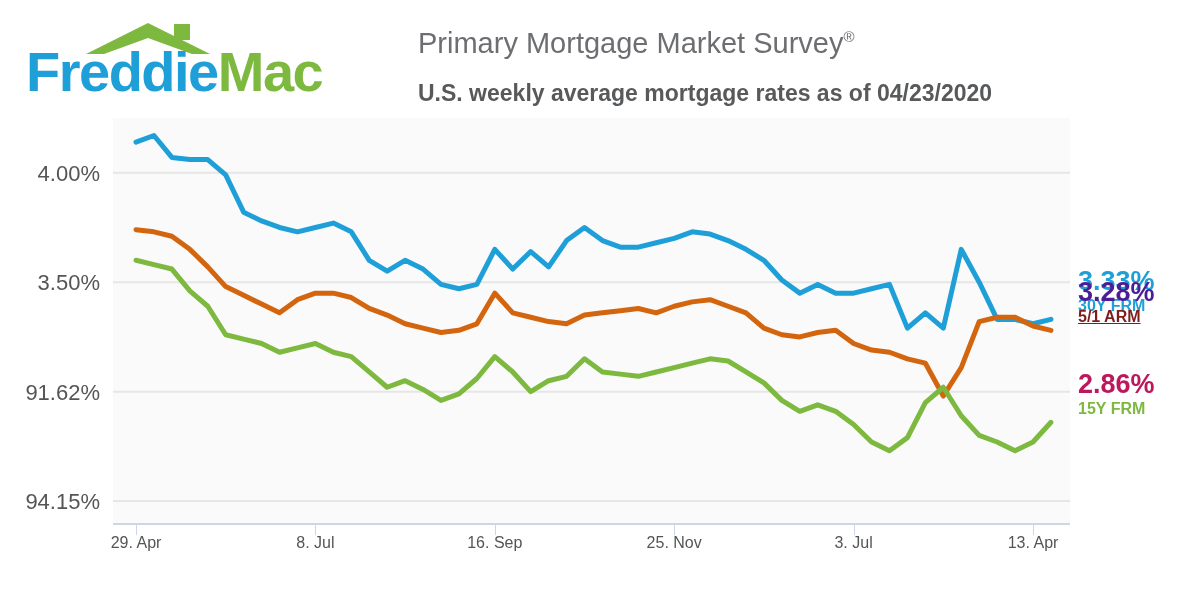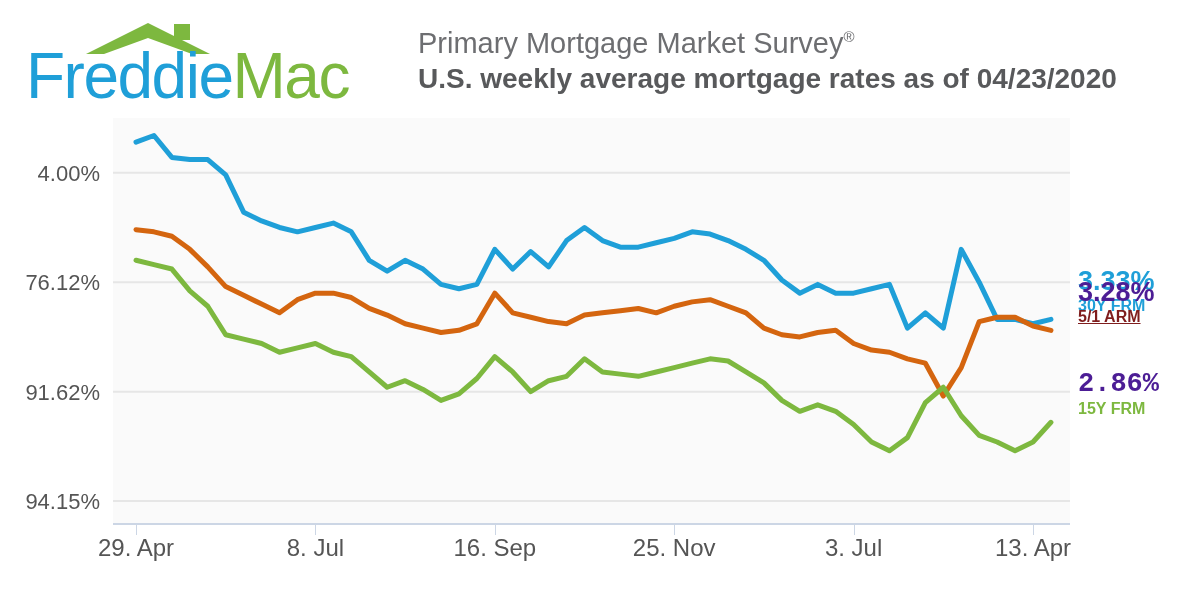--- a/index.html
+++ b/index.html
@@ -26,22 +26,22 @@
     position: absolute;
     left: 26px;
     top: 18px;
     width: 360px;
     height: 85px;
   }
   .logo-text {
     position: absolute;
     left: 0;
     top: 26px;
-    font-size: 64px;
-    font-weight: normal;
+    font-size: 56px;
+    font-weight: bold;
     letter-spacing: -1.5px;
     line-height: 1;
     white-space: nowrap;
   }
   .logo-freddie { color: #1f9fd8; }
   .logo-mac { color: #7db83f; }
 
   
   .title-block {
     position: absolute;
@@ -55,22 +55,22 @@
     color: #6d6e71;
     line-height: 1.15;
     white-space: nowrap;
   }
   .title-main .reg {
     font-size: 15px;
     vertical-align: super;
     line-height: 1;
   }
   .title-sub {
-    margin-top: 2px;
-    font-size: 28px;
+    margin-top: 20px;
+    font-size: 23px;
     font-weight: bold;
     color: #58595b;
     line-height: 1.2;
     white-space: nowrap;
   }
 
   
   .plot-area {
     position: absolute;
     left: 113px;
@@ -118,21 +118,21 @@
   .x-axis-labels {
     position: absolute;
     left: 0;
     top: 0;
     width: 1200px;
     height: 600px;
   }
   .xlabel {
     position: absolute;
     top: 534px;
-    font-size: 24px;
+    font-size: 16px;
     color: #555555;
     white-space: nowrap;
     transform: translateX(-50%);
   }
   .xtick {
     position: absolute;
     top: 525px;
     width: 1px;
     height: 10px;
     background: #ccd6e5;
@@ -192,21 +192,21 @@
           <polyline points="23.00,111.65 40.94,113.84 58.88,118.22 76.82,131.35 94.76,148.86 112.70,168.57 130.64,177.32 148.58,186.08 166.52,194.84 184.46,181.70 202.40,175.14 220.34,175.14 238.28,179.51 256.22,190.46 274.16,197.03 292.10,205.78 310.04,210.16 327.98,214.54 345.92,212.35 363.86,205.78 381.80,175.14 399.74,194.84 417.68,199.22 435.62,203.59 453.56,205.78 471.50,197.03 489.44,194.84 507.38,192.65 525.32,190.46 543.26,194.84 561.20,188.27 579.14,183.89 597.08,181.70 615.02,188.27 632.96,194.84 650.90,210.16 668.84,216.73 686.78,218.92 704.72,214.54 722.66,212.35 740.60,225.49 758.54,232.05 776.48,234.24 794.42,240.81 812.36,245.19 830.30,278.03 848.24,249.57 866.18,203.59 884.12,199.22 902.06,199.22 920.00,207.97 937.94,212.35" fill="none" stroke="#d4650f" stroke-width="5" stroke-linejoin="round" stroke-linecap="round"></polyline>
           <polyline points="23.00,142.30 40.94,146.68 58.88,151.05 76.82,172.95 94.76,188.27 112.70,216.73 130.64,221.11 148.58,225.49 166.52,234.24 184.46,229.86 202.40,225.49 220.34,234.24 238.28,238.62 256.22,253.95 274.16,269.27 292.10,262.70 310.04,271.46 327.98,282.41 345.92,275.84 363.86,260.51 381.80,238.62 399.74,253.95 417.68,273.65 435.62,262.70 453.56,258.32 471.50,240.81 489.44,253.95 507.38,256.14 525.32,258.32 543.26,253.95 561.20,249.57 579.14,245.19 597.08,240.81 615.02,243.00 632.96,253.95 650.90,264.89 668.84,282.41 686.78,293.35 704.72,286.78 722.66,293.35 740.60,306.49 758.54,324.00 776.48,332.76 794.42,319.62 812.36,284.59 830.30,269.27 848.24,297.73 866.18,317.43 884.12,324.00 902.06,332.76 920.00,324.00 937.94,304.30" fill="none" stroke="#7db83f" stroke-width="5" stroke-linejoin="round" stroke-linecap="round"></polyline>
         </g>
     </svg>
   </div>
   <div class="axis-line"></div>
 
   <div class="y-axis-labels" id="y-axis-labels">
       <div class="ylabel" style="top: 489.108px;">94.15%</div>
       <div class="ylabel" style="top: 379.649px;">91.62%</div>
-      <div class="ylabel" style="top: 270.189px;">76.12%</div>
+      <div class="ylabel" style="top: 270.189px;">3.50%</div>
       <div class="ylabel" style="top: 160.73px;">4.00%</div>
     </div>
 
   <div class="x-axis-labels" id="x-axis-labels">
       <div class="xtick" style="left: 136px;"></div>
       <div class="xlabel" style="left: 136px;">29. Apr</div>
       <div class="xtick" style="left: 315.4px;"></div>
       <div class="xlabel" style="left: 315.4px;">8. Jul</div>
       <div class="xtick" style="left: 494.8px;"></div>
       <div class="xlabel" style="left: 494.8px;">16. Sep</div>
@@ -221,18 +221,18 @@
   <div class="legend" id="legend">
       <div class="legend-item" style="top: 165.405px;">
         <div class="legend-value" style="color: rgb(31, 159, 216);">3.33%</div>
         <div class="legend-name" style="color: rgb(31, 159, 216);">30Y FRM</div>
       </div>
       <div class="legend-item" style="top: 176.351px;">
         <div class="legend-value" style="color: #4c1d95;">3.28%</div>
         <div class="legend-name" style="color: #7f1d1d; text-decoration: underline;">5/1 ARM</div>
       </div>
       <div class="legend-item" style="top: 268.297px;">
-        <div class="legend-value" style="color: #4c1d95; font-family: Liberation Mono, monospace;">2.86%</div>
+        <div class="legend-value" style="color: #be185d;">2.86%</div>
         <div class="legend-name" style="color: rgb(125, 184, 63);">15Y FRM</div>
       </div>
     </div>
 
 </div>
 
 </body></html>

